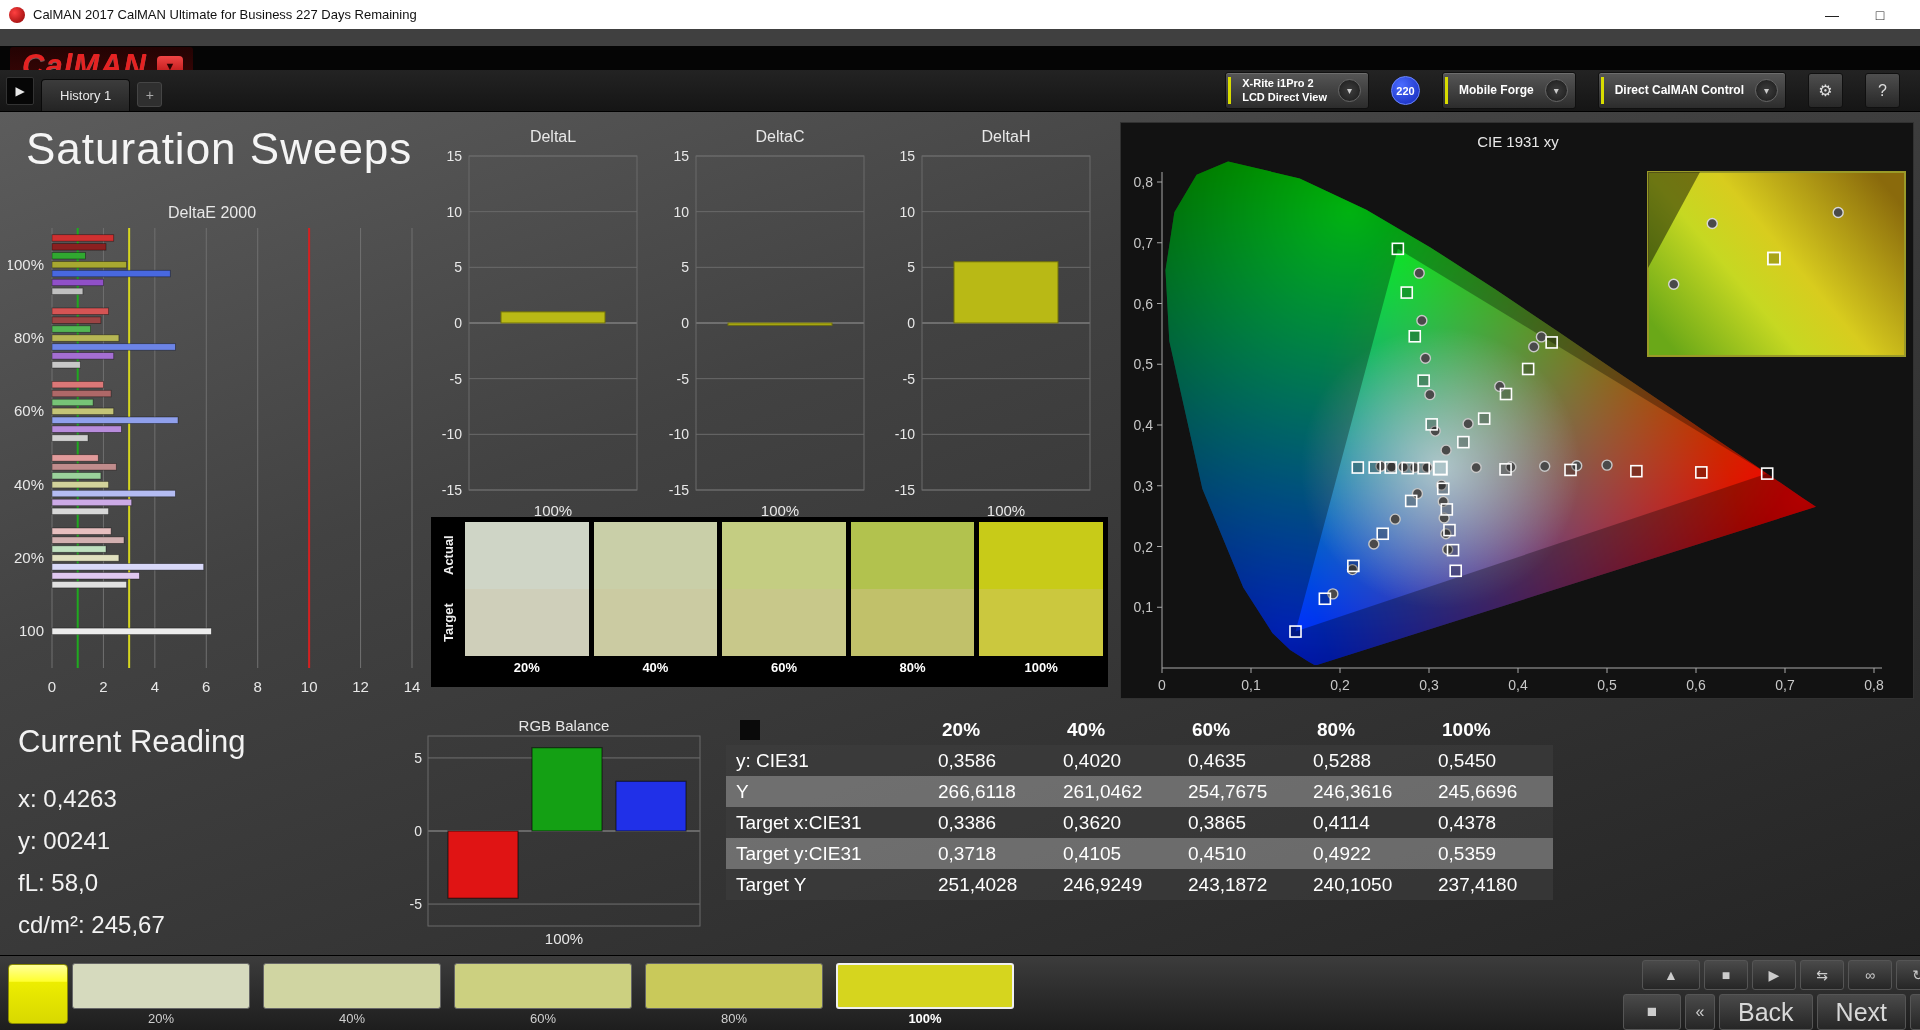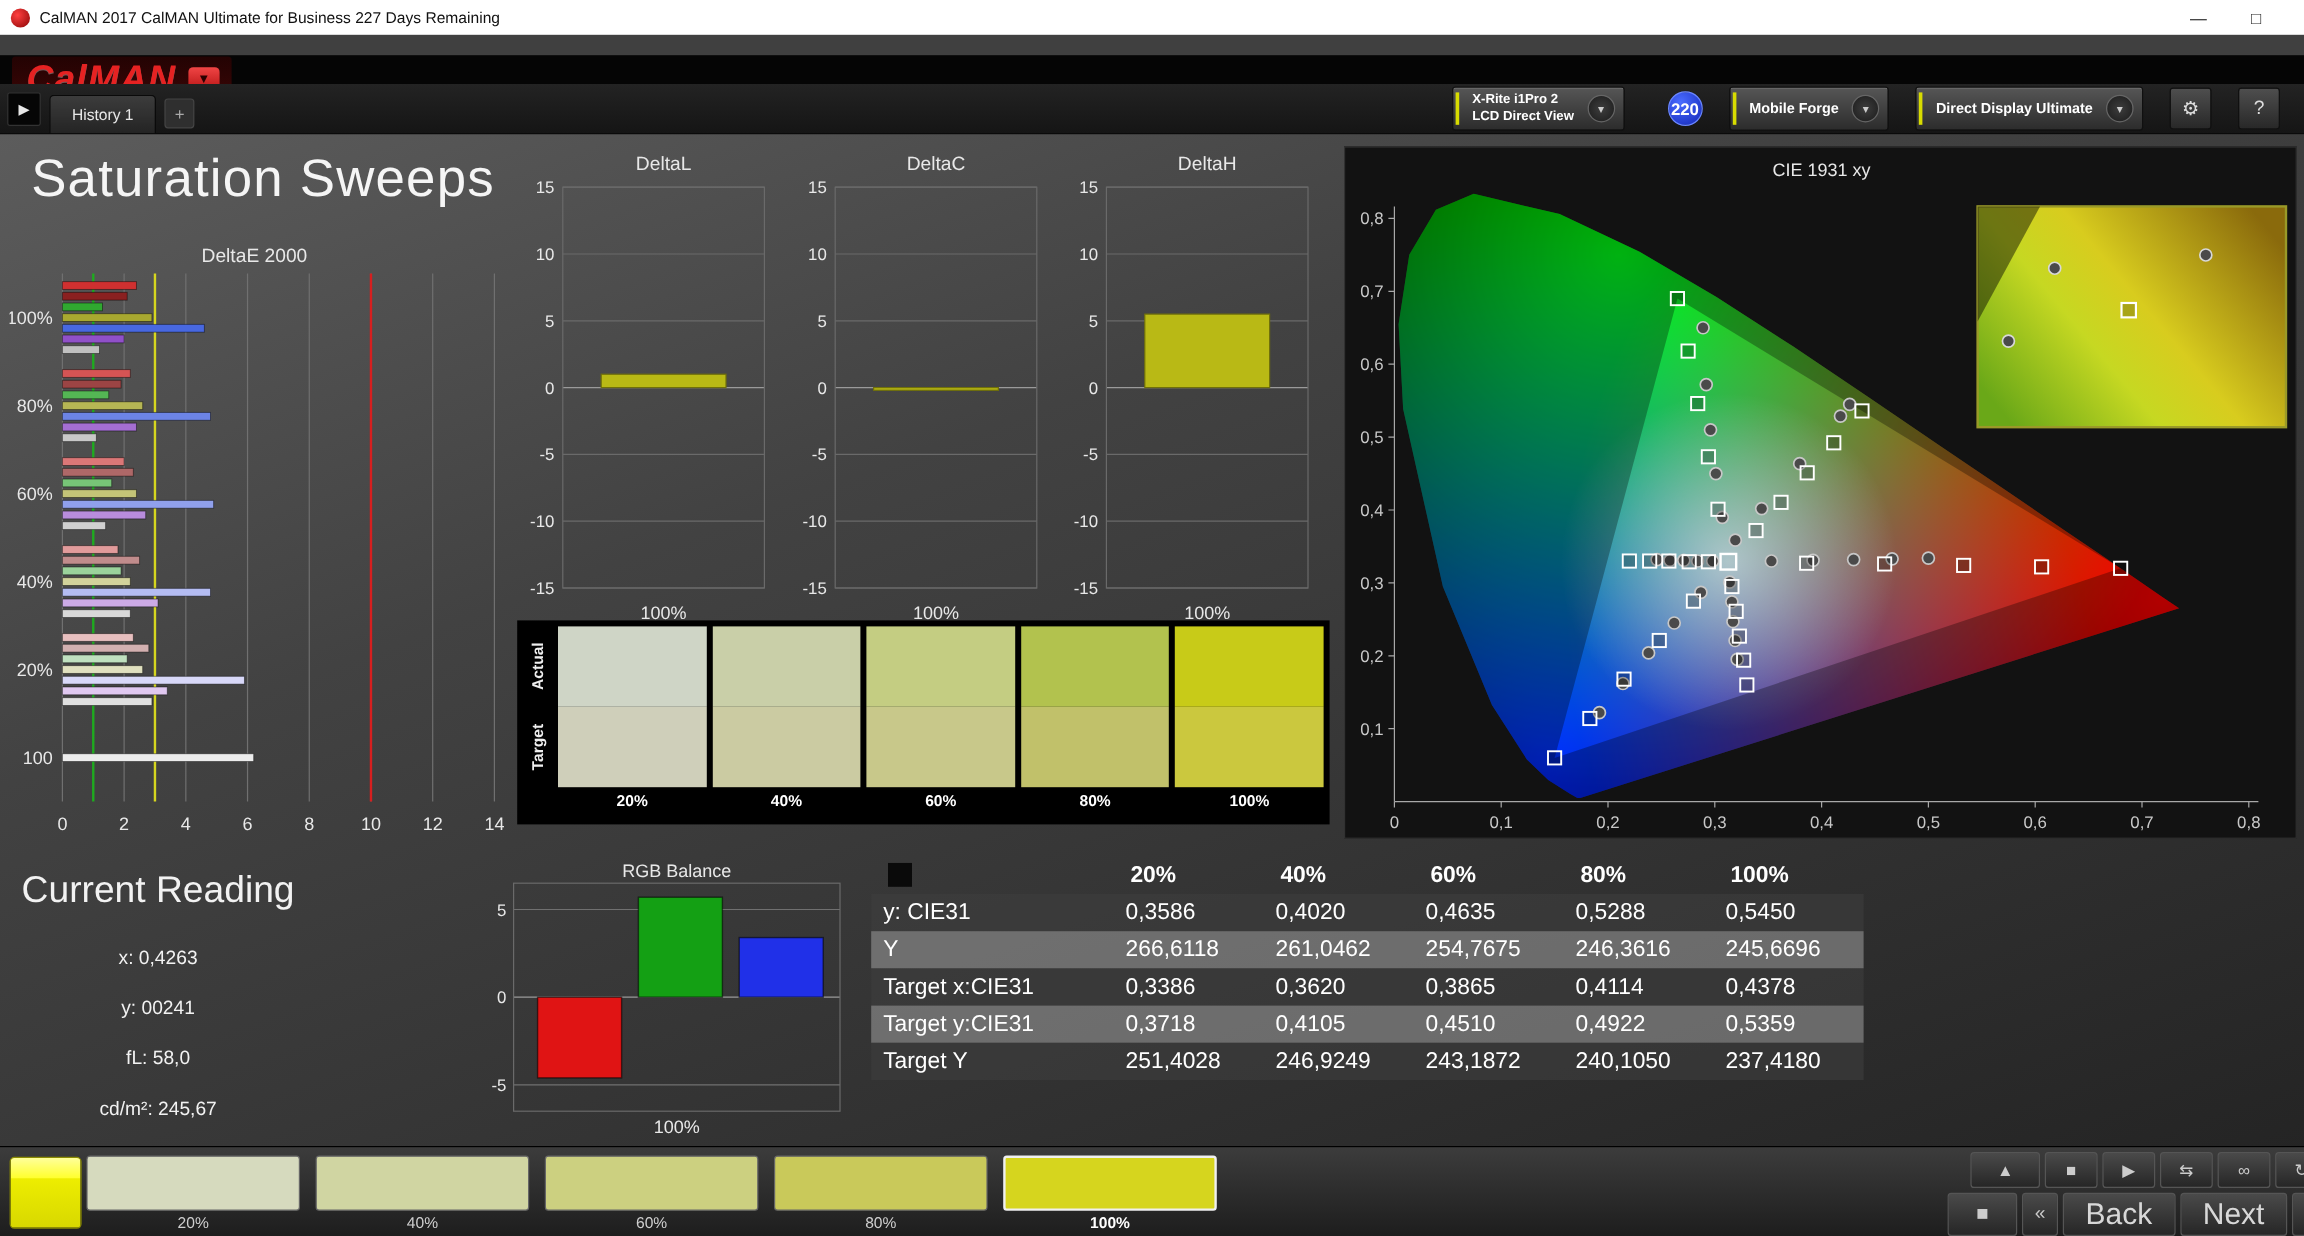--- a/index.html
+++ b/index.html
@@ -48,21 +48,21 @@
     padding:0 7px 0 11px;box-shadow:inset 0 1px 0 rgba(255,255,255,.14);}
   .dd .accent{position:absolute;left:2px;top:4px;bottom:4px;width:3px;background:#d8dc00;}
   .dd-text{color:#fff;font-weight:bold;font-size:11px;line-height:1.25;padding-left:5px;
     white-space:nowrap;display:flex;flex-direction:column;}
   .dd-text.single{font-size:12px;}
   .dd-arrow{margin-left:11px;width:21px;height:21px;border-radius:50%;
     background:radial-gradient(#3d3d3d,#1b1b1b);border:1px solid #666;color:#ccc;
     font-size:10px;display:flex;align-items:center;justify-content:center;}
   .badge{width:27px;height:27px;border-radius:50%;
     background:radial-gradient(circle at 35% 30%,#4a6cff,#1226b8);border:1px solid #6a86ff;
-    color:#fff;font-size:14px;font-weight:bold;display:flex;align-items:center;justify-content:center;margin-left:14px;}
+    color:#fff;font-size:11px;font-weight:bold;display:flex;align-items:center;justify-content:center;}
   .icon-btn{width:33px;height:33px;background:linear-gradient(#4e4e4e,#282828);
     border:1px solid #101010;border-radius:3px;color:#ddd;font-size:16px;
     display:flex;align-items:center;justify-content:center;}
   .icon-btn.narrow{width:24px;}
 
   
   .main{position:absolute;top:112px;left:0;right:0;height:843px;
     background:linear-gradient(160deg,#5c5c5c 0%,#424242 35%,#242424 100%);}
   .page-title{position:absolute;left:26px;top:12px;font-size:44px;color:#f5f5f5;letter-spacing:1px;}
   .mount{position:absolute;}
@@ -81,21 +81,21 @@
   .sw-col{flex:1;display:flex;flex-direction:column;}
   .sw-actual,.sw-target{height:67px;}
   .sw-label{height:22px;display:flex;align-items:center;justify-content:center;
     color:#fff;font-size:13px;font-weight:bold;}
 
   .cie-panel{position:absolute;left:1120px;top:10px;width:794px;height:577px;
     background:#121212;border:1px solid #313131;box-sizing:border-box;}
 
   .current-reading{position:absolute;left:18px;top:612px;color:#f2f2f2;}
   .cr-title{font-size:31px;margin-bottom:18px;}
-  .cr-line{font-size:16px;line-height:42px;text-align:center;}
+  .cr-line{font-size:24px;line-height:42px;}
 
   .dtable{position:absolute;left:726px;top:602px;width:827px;color:#fff;}
   .trow{display:grid;grid-template-columns:202px repeat(5,125px);height:31px;align-items:center;}
   .thead .tcell{font-weight:bold;font-size:19px;padding-left:14px;}
   .tcell{font-size:19px;padding-left:10px;white-space:nowrap;overflow:hidden;}
   .r-odd{background:rgba(158,158,158,0.55);}
   .r-even{background:rgba(62,62,62,0.62);}
   .corner{width:20px;height:20px;background:#0a0a0a;display:inline-block;vertical-align:middle;}
 
   
@@ -161,21 +161,21 @@
       <div class="dd">
         <span class="accent"></span>
         <span class="dd-text single">
             <span>Mobile Forge</span>
           </span>
         <span class="dd-arrow">▾</span>
       </div>
       <div class="dd">
         <span class="accent"></span>
         <span class="dd-text single">
-            <span>Direct Display Ultimate</span>
+            <span>Direct CalMAN Control</span>
           </span>
         <span class="dd-arrow">▾</span>
       </div>
       <div class="icon-btn">⚙</div>
       <div class="icon-btn">?</div>
       <div class="icon-btn narrow">◀</div>
     </div>
   </div>
 
   <div class="main">

